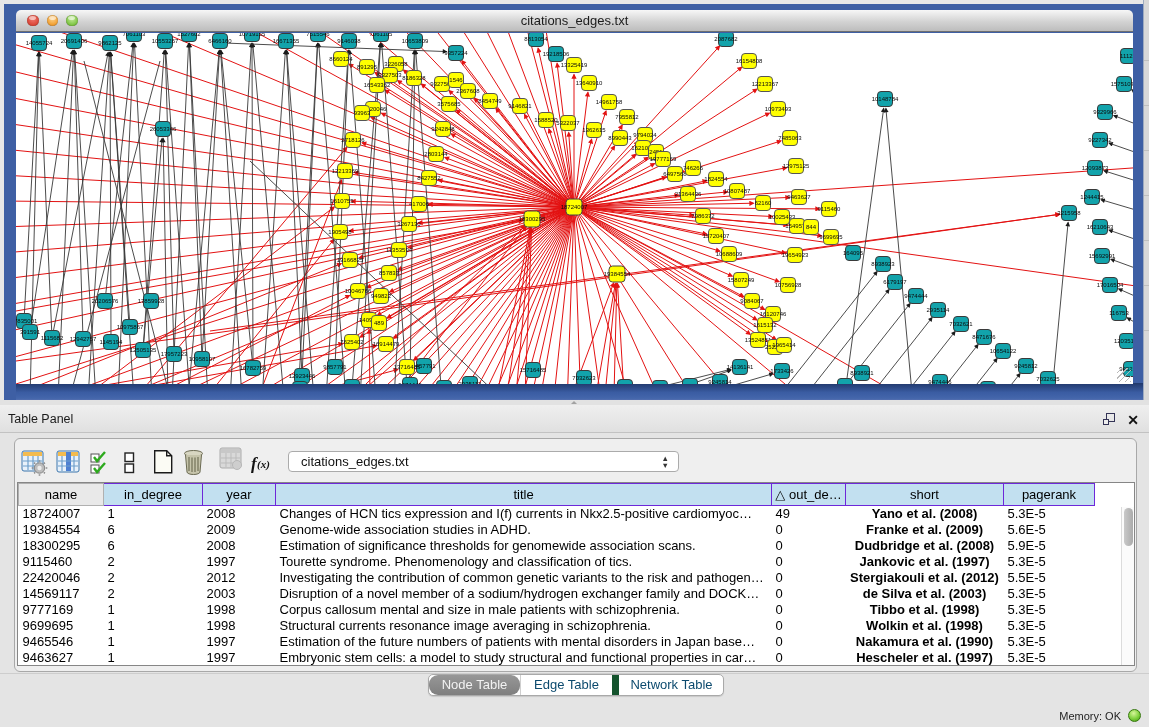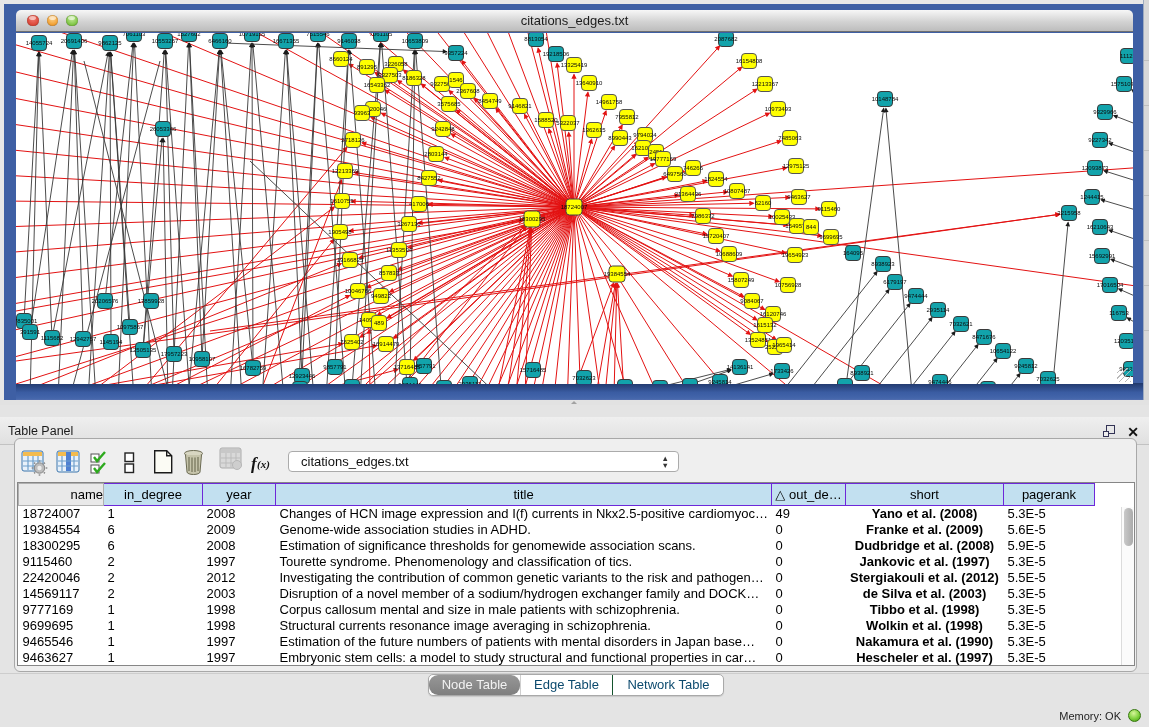--- a/index.html
+++ b/index.html
@@ -23,35 +23,35 @@
 #canvas { position:absolute; left:0; top:23px; width:1117px; height:351px; background:#fff; overflow:hidden; }
 #grip { position:absolute; right:2px; bottom:2px; width:14px; height:14px;
   background:repeating-linear-gradient(135deg, transparent 0 3px, #b9b9b9 3px 4px); }
 
 #divider { position:absolute; left:0; top:400px; width:1149px; height:5px; background:#e2e2e2; }
 #divider .arr { position:absolute; left:571px; top:0.5px; width:0; height:0;
   border-left:3.5px solid transparent; border-right:3.5px solid transparent; border-bottom:3.5px solid #a2a2a2; }
 
 #panel { position:absolute; left:0; top:400px; width:1149px; height:327px; background:#e4e4e4; }
 #phead { position:absolute; left:0; top:5px; width:1149px; height:28px;
-  background:linear-gradient(#efefef,#e0e0e0); border-bottom:1px solid #c2c2c2;margin-top:12px; }
+  background:linear-gradient(#efefef,#e0e0e0); border-bottom:1px solid #c2c2c2; }
 #phead .pt { position:absolute; left:8px; top:7px; font-size:12.5px; color:#1a1a1a; }
 #pbody { position:absolute; left:14px; top:38px; width:1123px; height:234px; background:#efefef;
   border:1px solid #a8a8a8; border-radius:6px; overflow:hidden; }
 
 #tbar { position:absolute; left:0; top:0; width:100%; height:44px; }
 
 #combo { position:absolute; left:273px; top:12px; width:391px; height:21px; background:#fff;
   border:1px solid #ababab; border-radius:4px; font-size:13px; color:#111; line-height:19px; padding-left:12px; }
 #combo .arrows { position:absolute; right:9px; top:2.5px; font-size:7.5px; color:#333; line-height:7.5px; letter-spacing:0; }
 
 #tscroll { position:absolute; left:2px; top:43px; width:1118px; height:184px; background:#fff; border:1px solid #868686; overflow:hidden; }
 table { border-collapse:collapse; table-layout:fixed; font-size:13px; color:#000; }
 th { background:#c2e0f0; border:1px solid #6d28d9; font-weight:normal; font-size:13px; height:22px; padding:0; text-align:center; }
-th.gray { background:#e9e9e9; border:1px solid #b0b0b0;text-align:right; }
+th.gray { background:#e9e9e9; border:1px solid #b0b0b0; }
 td { height:16px; padding:0 0 0 4px; white-space:nowrap; overflow:hidden; font-size:13px; }
 td.ctr { text-align:center; padding:0;font-weight:bold; }
 #vsb { position:absolute; left:1106px; top:68px; width:13px; height:158px; background:#fbfbfb; border-left:1px solid #dcdcdc; }
 #vsb .thumb { position:absolute; left:1.5px; top:1px; width:9px; height:38px; background:linear-gradient(90deg,#c9c9c9,#ababab); border-radius:5px; }
 
 #tabs { position:absolute; left:428px; top:274px; width:296px; height:22px; background:#fff;
   border:1px solid #a9a9a9; border-radius:5px; font-size:13px; box-shadow:0 1px 1px rgba(0,0,0,.12); }
 #tabs .seg { position:absolute; top:0; height:20px; line-height:20px; text-align:center; color:#0c4a6e; }
 #tabs .sel { background:linear-gradient(#979797,#7f7f7f); color:#f2f2f2; border-radius:4px 0 0 4px; }
 #tabline { position:absolute; left:0; top:273px; width:1149px; height:1px; background:#cdcdcd; }
@@ -735,21 +735,21 @@
                 <th>year</th>
                 <th>title</th>
             <th>△ out_de…</th>
                 <th>short</th>
                 <th>pagerank</th>
           </tr>
           <tr>
                 <td>18724007</td>
                 <td>1</td>
                 <td>2008</td>
-                <td>Changes of HCN image expression and I(f) currents in Nkx2.5-positive cardiomyoc…</td>
+                <td>Changes of HCN tics expression and I(f) currents in Nkx2.5-positive cardiomyoc…</td>
                 <td>49</td>
                 <td class="ctr">Yano et al. (2008)</td>
                 <td>5.3E-5</td>
               </tr>
 <tr>
                 <td>19384554</td>
                 <td>6</td>
                 <td>2009</td>
                 <td>Genome-wide association studies in ADHD.</td>
                 <td>0</td>
@@ -832,21 +832,21 @@
           </table>
       </div>
       <div id="vsb">
           <div class="thumb"></div>
         </div>
     </div>
     <div id="tabline"></div>
     <div id="tabs">
       <div class="seg sel" style="left:0;width:91px;border-radius:9px;">Node Table</div>
       <div class="seg" style="left:91px;width:92px;border-left:1px solid #cfcfcf;">Edge Table</div>
-      <div class="seg" style="left:183px;width:112px;border-left:1px solid #14532d;">Network Table</div>
+      <div class="seg" style="left:183px;width:112px;border-left:7px solid #14532d;">Network Table</div>
     </div>
     <div id="status">
       <div class="mem">Memory: OK</div>
       <div class="ball"></div>
     </div>
   </div>
   <div id="rstrip">
       <i style="top:60px"></i>
       <i style="top:105px"></i>
       <i style="top:150px"></i>

